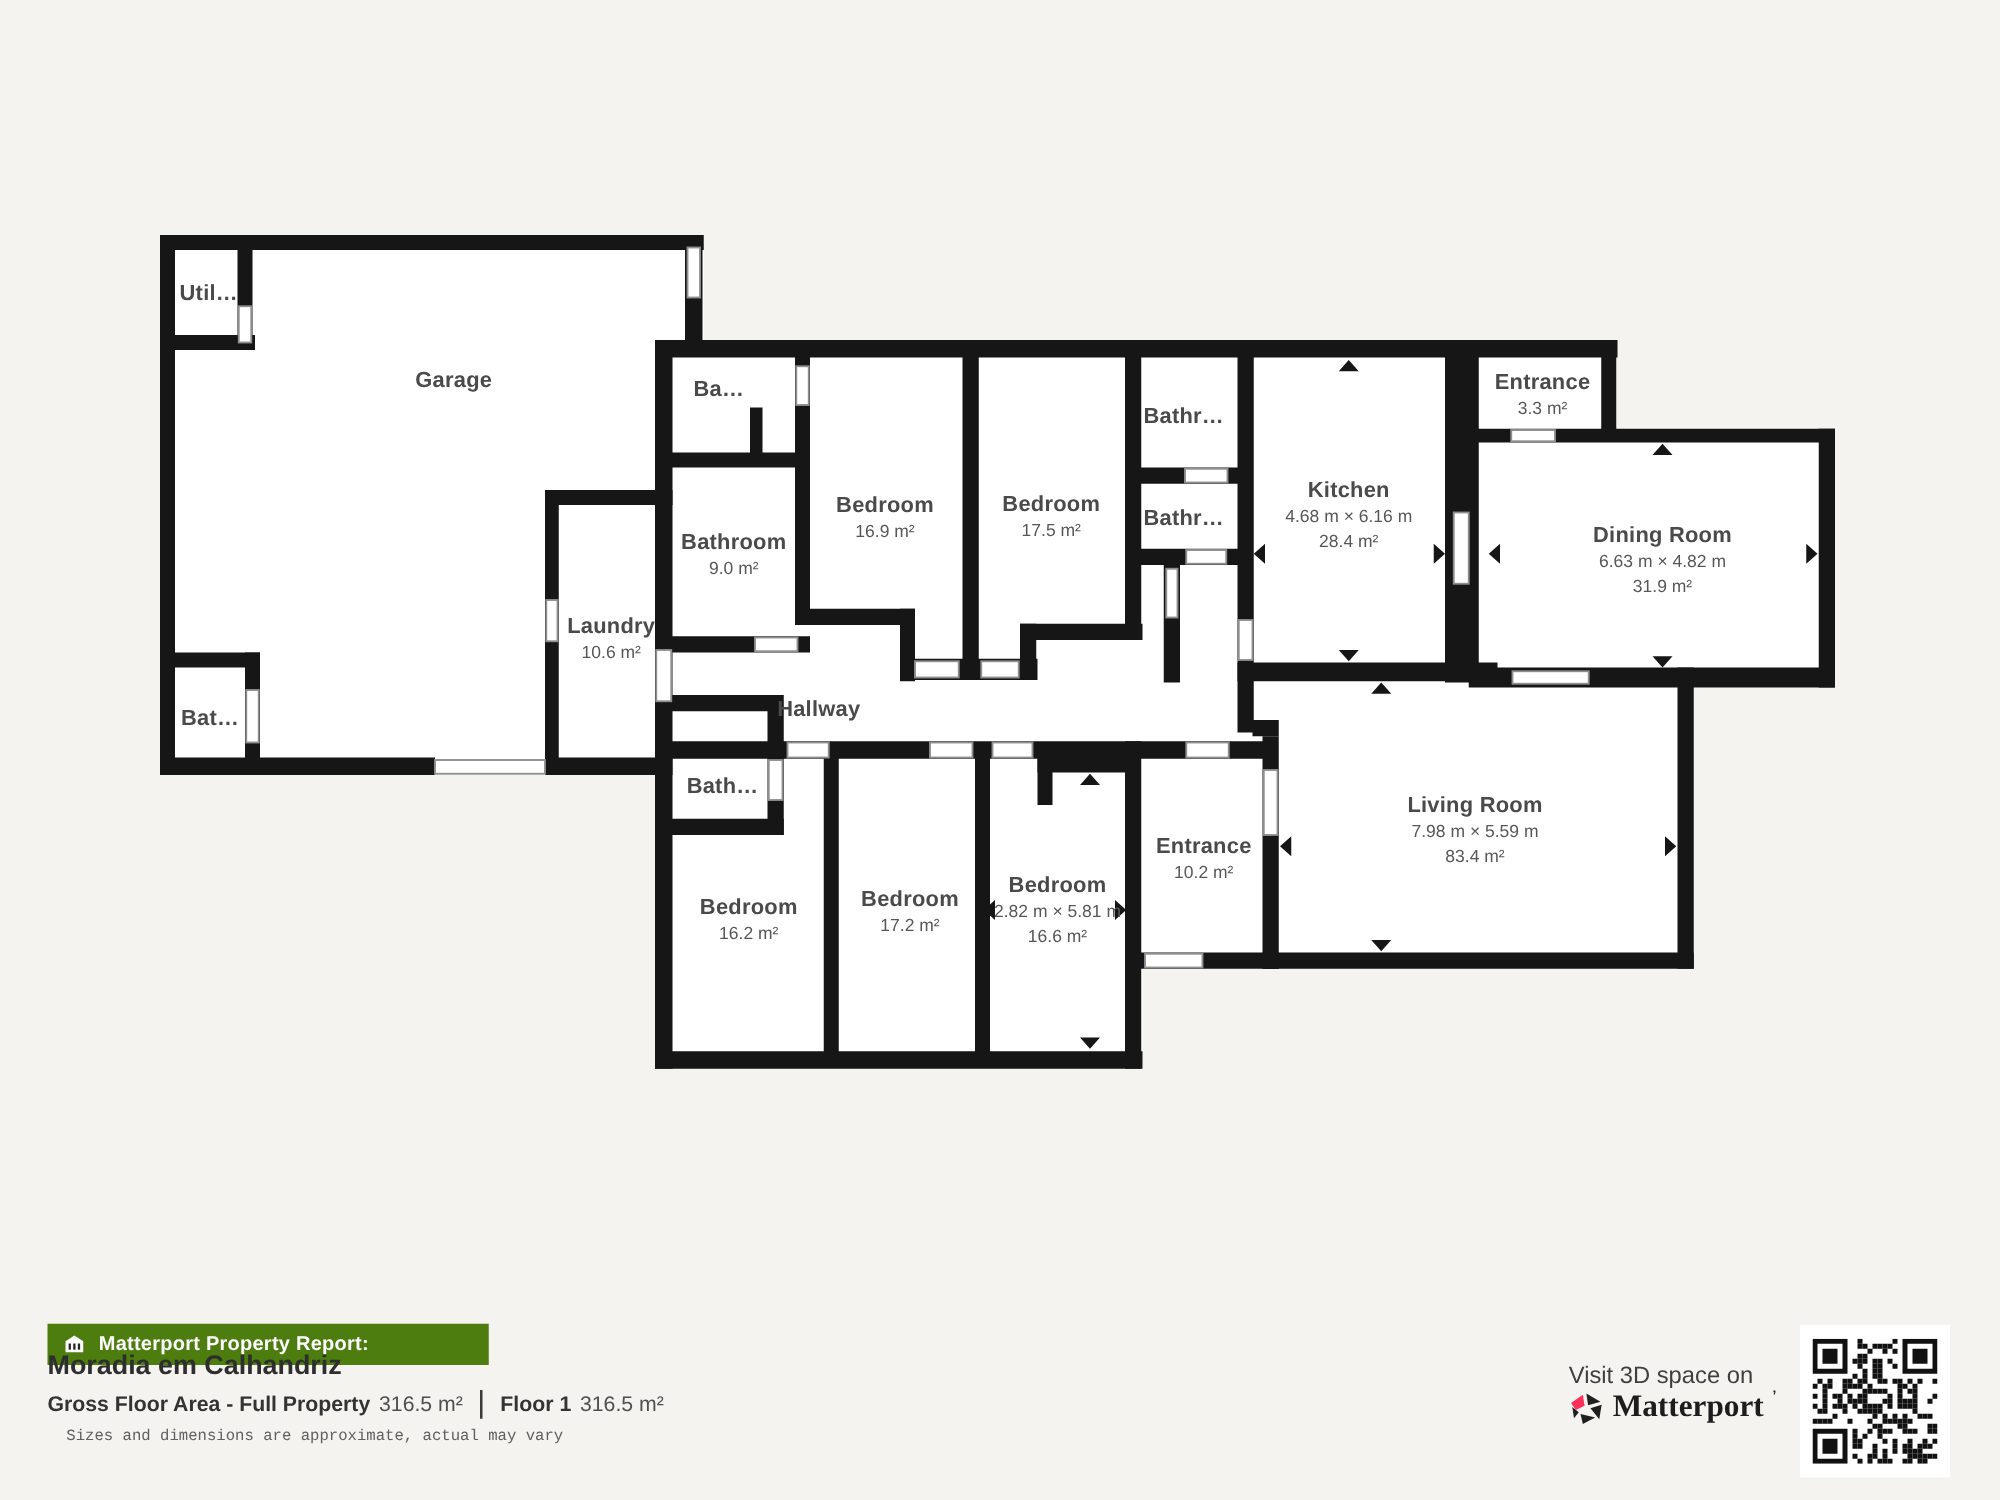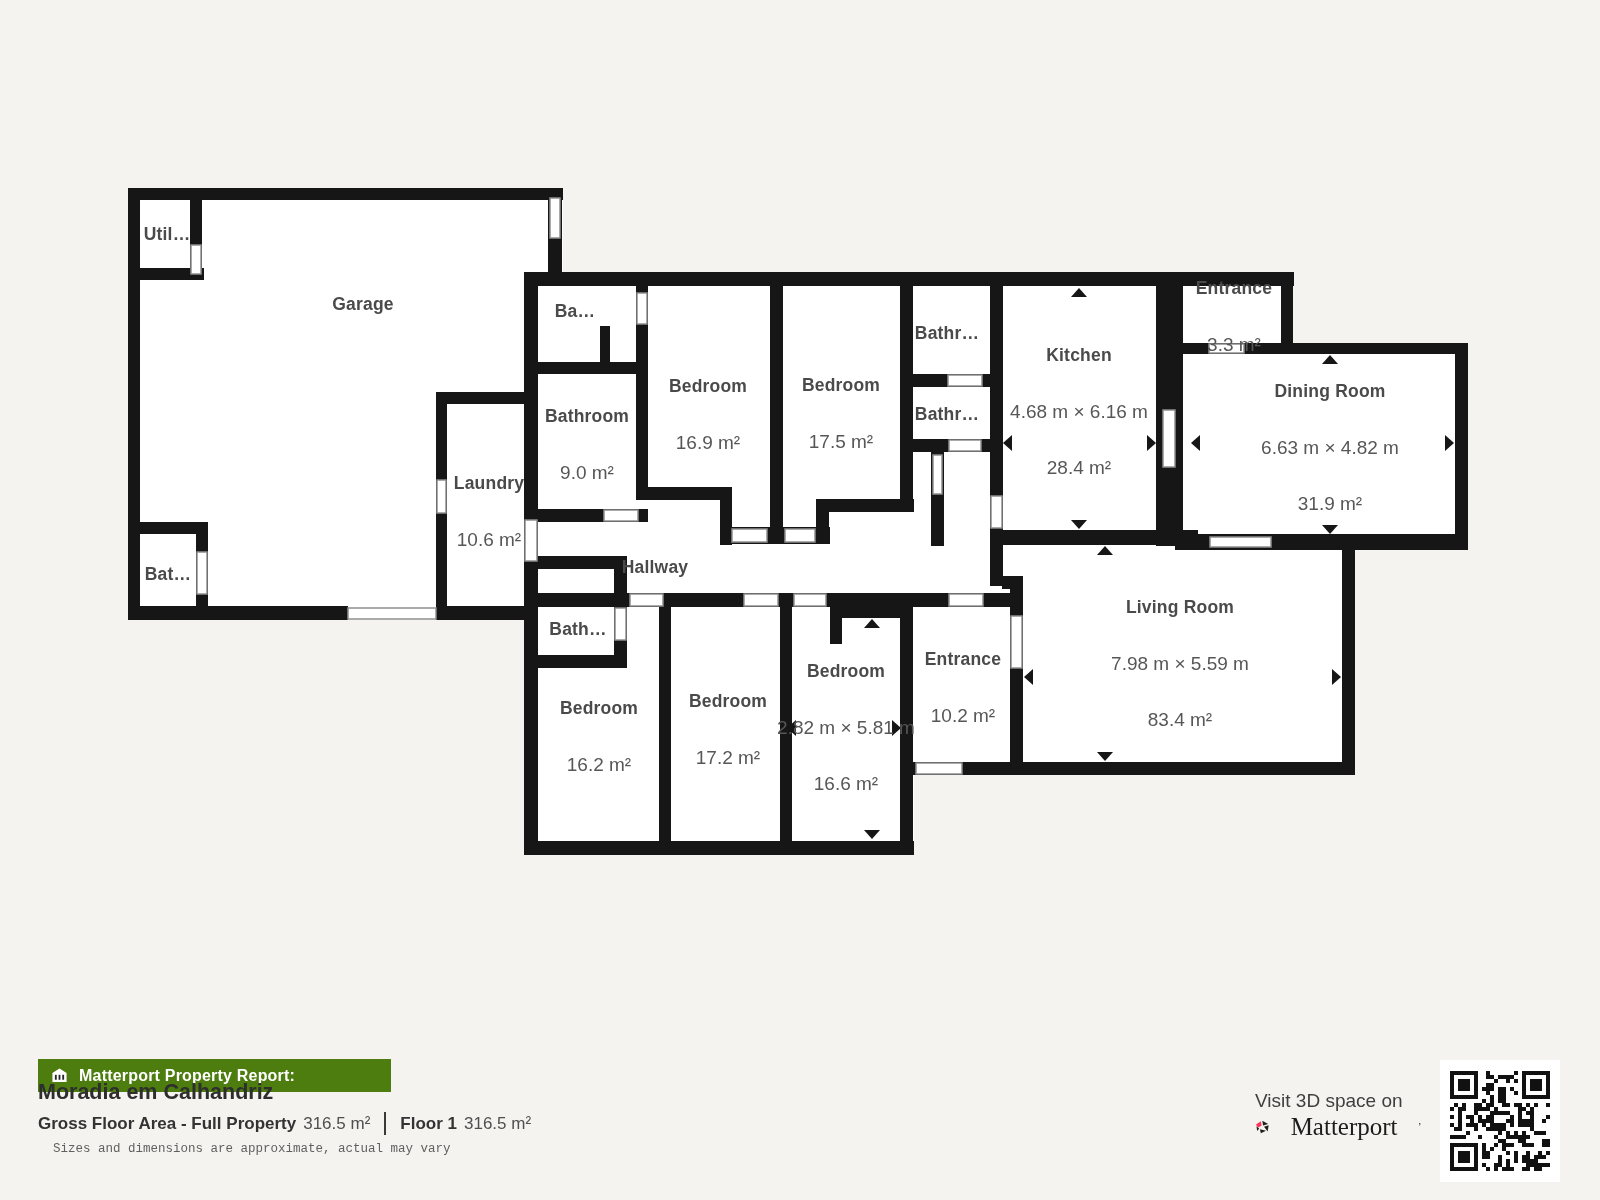--- a/index.html
+++ b/index.html
@@ -1,31 +1,31 @@
 <!DOCTYPE html>
 <html><head>
 <meta charset="utf-8">
 <style>
   html,body{margin:0;padding:0;}
   body{background:#f4f3f0;font-family:"Liberation Sans",sans-serif;}
   .page{position:relative;width:1600px;height:1200px;background:#f4f3f0;overflow:hidden;}
   .plan{position:absolute;left:0;top:0;width:1600px;height:1200px;}
   .room-label{position:absolute;transform:translate(-50%,-50%);text-align:center;white-space:nowrap;line-height:20.5px;}
   .rname{display:block;font-weight:bold;font-size:17.5px;color:#4a4a4a;letter-spacing:.2px;}
-  .rdims,.rarea{display:block;font-size:19px;color:#575757;margin-top:36px;}
+  .rdims,.rarea{display:block;font-size:14px;color:#575757;}
   .report-bar{position:absolute;left:38px;top:1059px;width:353px;height:33px;background:#4d7c0f;color:#ffffff;display:flex;align-items:center;gap:11px;padding-left:13px;box-sizing:border-box;}
   .report-bar .bar-text{font-size:16px;font-weight:bold;letter-spacing:.2px;}
   .prop-name{position:absolute;left:38px;top:1080px;font-size:21.5px;font-weight:bold;color:#2e2e2e;}
   .stats{position:absolute;left:38px;top:1112px;display:flex;align-items:center;font-size:17px;}
   .stat-label{font-weight:bold;color:#333333;text-align:right;}
   .stat-value{font-weight:normal;color:#4f4f4f;margin-left:7px;}
   .stat-divider{width:2px;height:23px;background:#3a3a3a;margin:0 14px;}
   .disclaimer{position:absolute;left:53px;top:1142px;font-size:12.5px;color:#606060;font-family:Liberation Mono, monospace;}
   .visit-text{position:absolute;left:1255px;top:1090px;width:166px;text-align:left;font-size:19px;color:#3f3f3f;}
-  .brand-row{position:absolute;left:1255px;top:1112px;width:166px;display:flex;align-items:center;justify-content:center;gap:21px;}
+  .brand-row{position:absolute;left:1255px;top:1112px;width:166px;display:flex;align-items:flex-start;justify-content:center;gap:7px;font-weight:bold;}
   .brand-text{font-family:"Liberation Serif",serif;font-size:25px;color:#1d1d1d;}
   .brand-tick{font-size:11px;color:#1d1d1d;vertical-align:top;line-height:10px;}
   .qr-box{position:absolute;left:1440px;top:1060px;width:120px;height:122px;background:#ffffff;display:flex;align-items:center;justify-content:center;}
 </style>
 </head>
 <body>
 
 <div class="page">
 
   <svg class="plan" viewBox="0 0 1600 1200">

